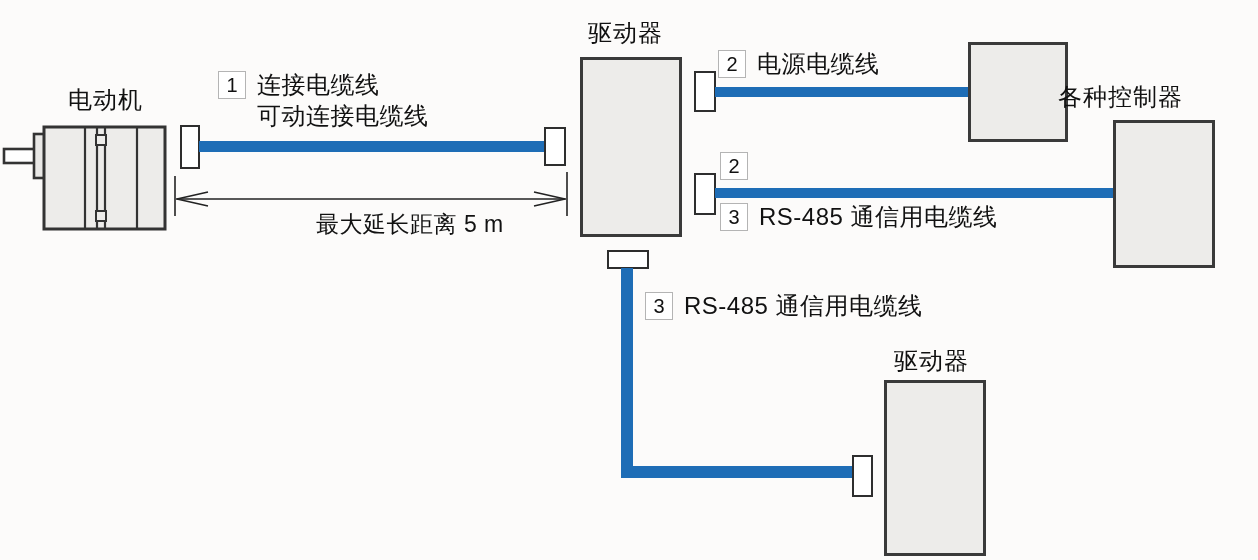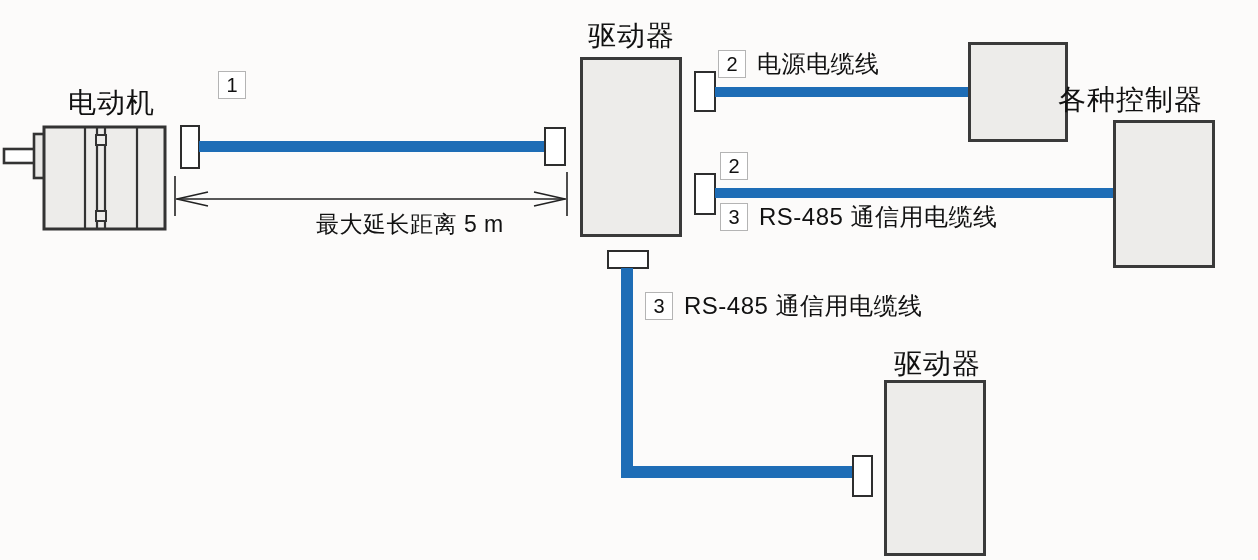--- a/index.html
+++ b/index.html
@@ -23,21 +23,21 @@
     background:#ffffff;
     border:2.5px solid #2e2e2e;
     box-sizing:border-box;
   }
   .cable{
     position:absolute;
     background:#1e6db6;
   }
   .device-label{
     position:absolute;
-    font-size:28px;
+    font-size:24px;
     font-weight:500;
     letter-spacing:1px;
     white-space:nowrap;
   }
   .callout{
     position:absolute;
     display:flex;
     align-items:flex-start;
     gap:11px;
     white-space:nowrap;
@@ -91,20 +91,24 @@
     <rect x="96" y="91" width="10" height="10" fill="#edecea" stroke="#333" stroke-width="2"></rect>
     <line x1="137" y1="8" x2="137" y2="108" stroke="#333" stroke-width="2.2"></line>
   </svg>
 
   <div class="connector" style="left:180px;top:125px;width:20px;height:44px;"></div>
   <div class="cable" style="left:199px;top:141px;width:346px;height:11px;"></div>
   <div class="connector" style="left:544px;top:127px;width:22px;height:39px;"></div>
 
   <div class="callout" style="left:218px;top:69px;">
     <span class="num-box">1</span>
+    <span class="callout-text">
+      <span>连接电缆线</span>
+      <span>可动连接电缆线</span>
+    </span>
   </div>
 
   <svg class="abs" style="left:166px;top:168px;" width="412" height="52" viewBox="0 0 412 52">
     <line class="line-stroke" x1="9" y1="8" x2="9" y2="48"></line>
     <line class="line-stroke" x1="401" y1="4" x2="401" y2="48"></line>
     <line class="line-stroke" x1="10" y1="31" x2="400" y2="31"></line>
     <polyline class="line-stroke" points="42,24 11,31 42,38"></polyline>
     <polyline class="line-stroke" points="368,24 399,31 368,38"></polyline>
   </svg>
   <div class="dim-text" style="left:286px;top:209px;">最大延长距离 5 m</div>

